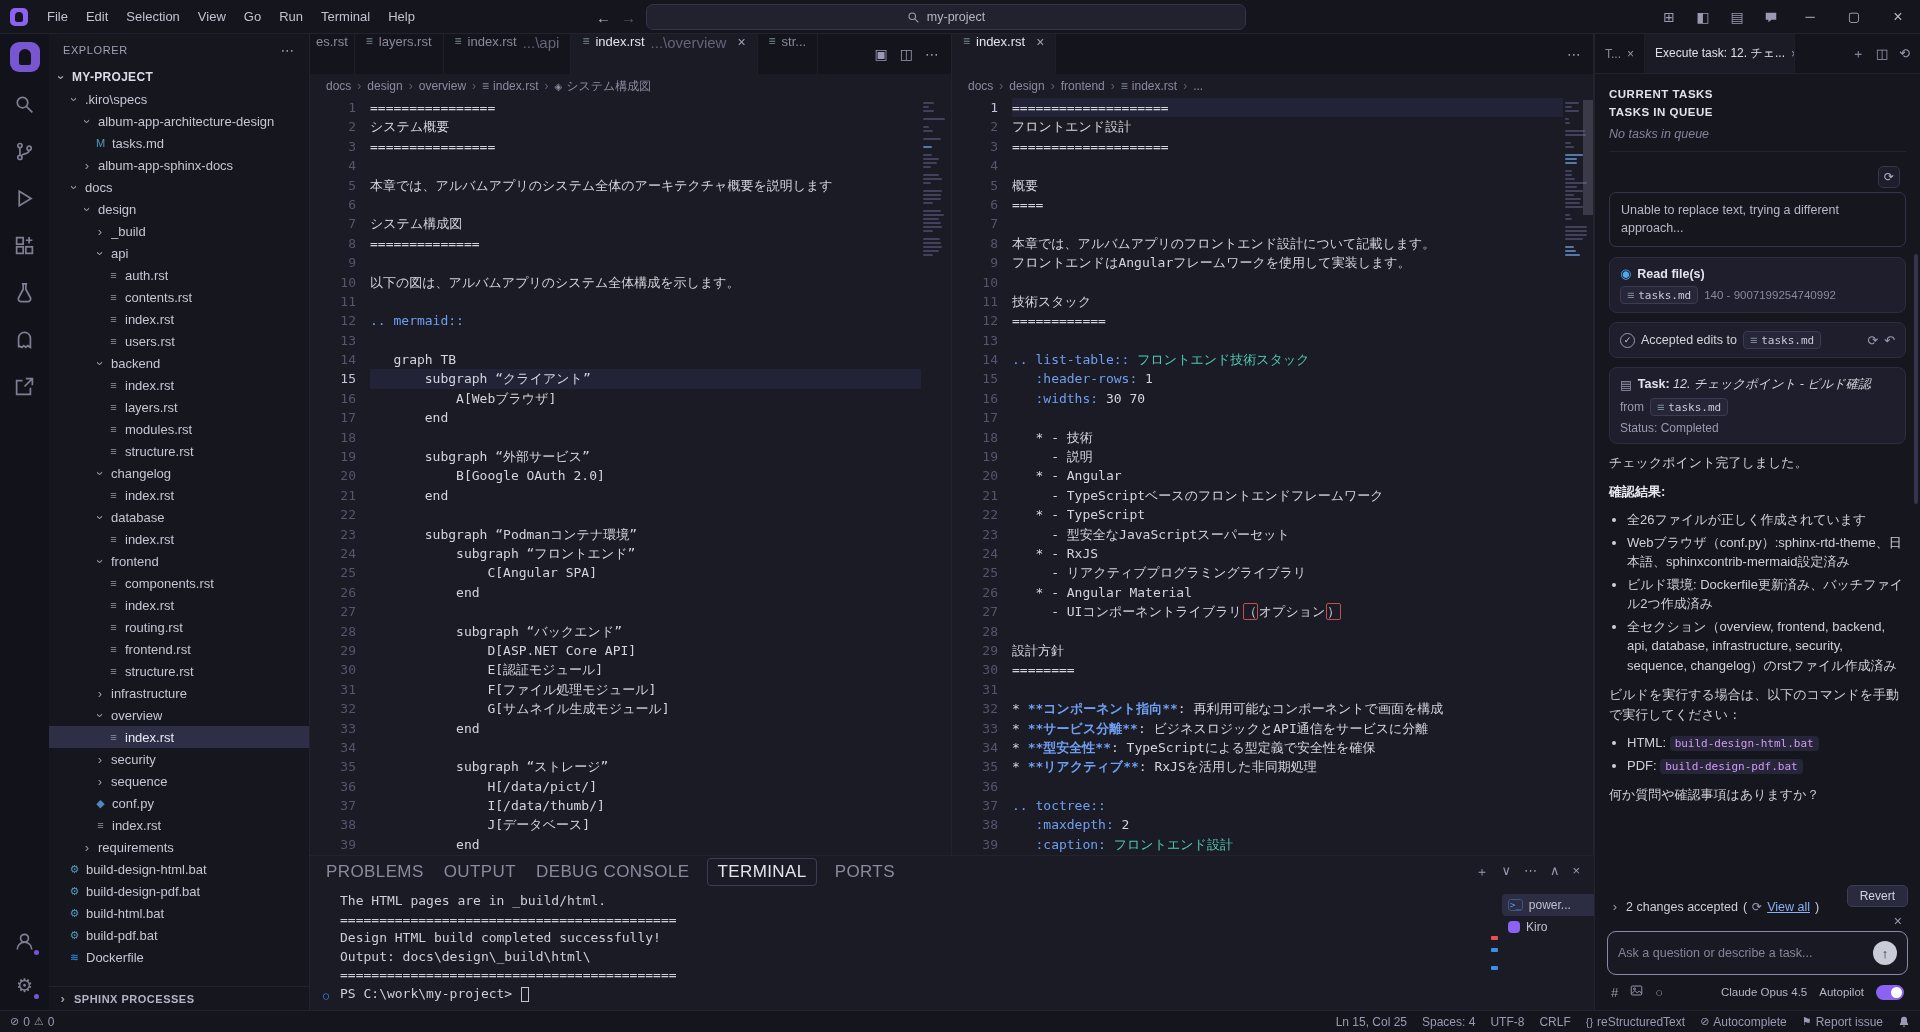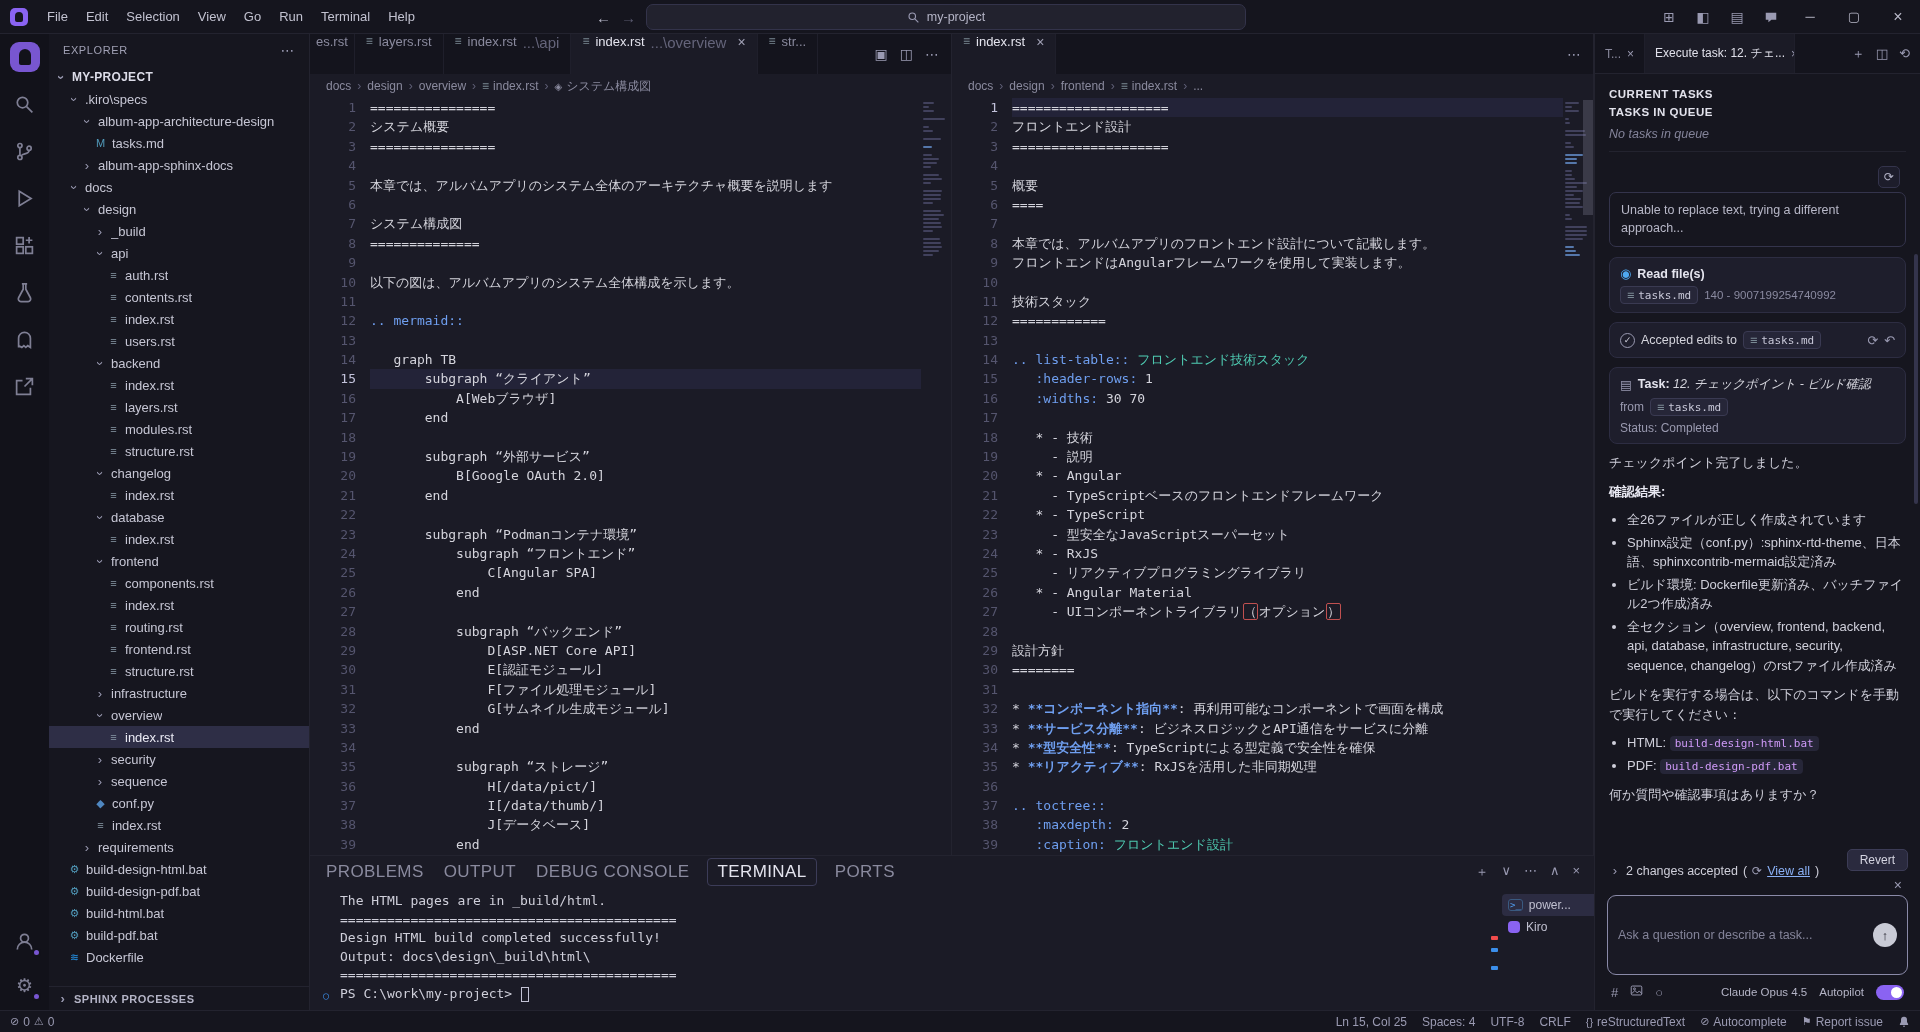--- a/index.html
+++ b/index.html
@@ -131,21 +131,21 @@
   .kmsg li { margin:3px 0; }
   .kmsg code, .kcode { font-family:"DejaVu Sans Mono","Liberation Mono",monospace; font-size:11px; background:#262638; border-radius:4px; padding:1px 5px; color:#cf9af8; }
   .kscroll { position:absolute; right:2px; top:180px; width:4px; height:250px; background:#34344c; border-radius:2px; }
   .kfoot { flex:0 0 auto; padding:8px 12px 10px; }
   .changes-block { position:relative; padding:2px 74px 6px 2px; min-height:46px; font-size:12.5px; color:#cfcfda; }
   .changes-line { display:flex; align-items:center; gap:5px; margin-top:12px; white-space:nowrap; }
   .viewall { color:#8ab0f5; text-decoration:underline; }
   .vicon { color:#9a9ab2; font-size:12px; }
   .revert { position:absolute; right:0; top:0; background:#2a2a3e; border:1px solid #3c3c56; color:#d4d4e0; font-size:12px; border-radius:5px; padding:3px 12px; }
   .foot-x { position:absolute; right:6px; top:28px; color:#9a9ab2; font-size:14px; }
-  .chat-box { border:1px solid #8a8aa8; border-radius:9px; padding:27px 10px; display:flex; align-items:center; gap:8px; background:#191924; }
+  .chat-box { border:1px solid #8a8aa8; border-radius:9px; padding:9px 10px; display:flex; align-items:center; gap:8px; background:#191924; }
   .placeholder { color:#84849a; font-size:12.5px; flex:1; white-space:nowrap; overflow:hidden; }
   .send { width:24px; height:24px; border-radius:50%; background:#c9cbd6; color:#1b1b26; border:none; font-size:13px; display:flex; align-items:center; justify-content:center; flex:0 0 24px; }
   .chat-icons { display:flex; align-items:center; gap:12px; padding:9px 4px 0; color:#9a9ab2; font-size:13px; }
   .model { font-size:11.5px; color:#b4b4c6; white-space:nowrap; }
   .ap-label { font-size:11.5px; color:#b4b4c6; }
   .toggle { width:28px; height:15px; border-radius:8px; background:#8a63f2; position:relative; flex:0 0 28px; }
   .toggle .knob { position:absolute; right:2px; top:2px; width:11px; height:11px; border-radius:50%; background:#fff; }
 
   
   .statusbar { height:22px; background:#15151e; border-top:1px solid #23232f; display:flex; align-items:center; padding:0 10px; font-size:12px; color:#9a9ab2; flex:0 0 22px; gap:6px; }
@@ -900,21 +900,21 @@
               </span>
           </div>
           <div class="krow sub">Status: Completed</div>
         </div>
 
         <div class="kmsg">
           <p>チェックポイント完了しました。</p>
           <p><b>確認結果:</b></p>
           <ul id="kbullets">
               <li>全26ファイルが正しく作成されています</li>
-              <li>Sphinx設定（conf.py）:sphinx-rtd-theme、日本語、sphinxcontrib-mermaid設定済み</li>
+              <li>Webブラウザ（conf.py）:sphinx-rtd-theme、日本語、sphinxcontrib-mermaid設定済み</li>
               <li>ビルド環境: Dockerfile更新済み、バッチファイル2つ作成済み</li>
               <li>全セクション（overview, frontend, backend, api, database, infrastructure, security, sequence, changelog）のrstファイル作成済み</li>
             </ul>
           <p>ビルドを実行する場合は、以下のコマンドを手動で実行してください：</p>
           <ul id="kcmds">
               <li>HTML: <span class="kcode">build-design-html.bat</span></li>
               <li>PDF: <span class="kcode">build-design-pdf.bat</span></li>
             </ul>
           <p>何か質問や確認事項はありますか？</p>
         </div>

